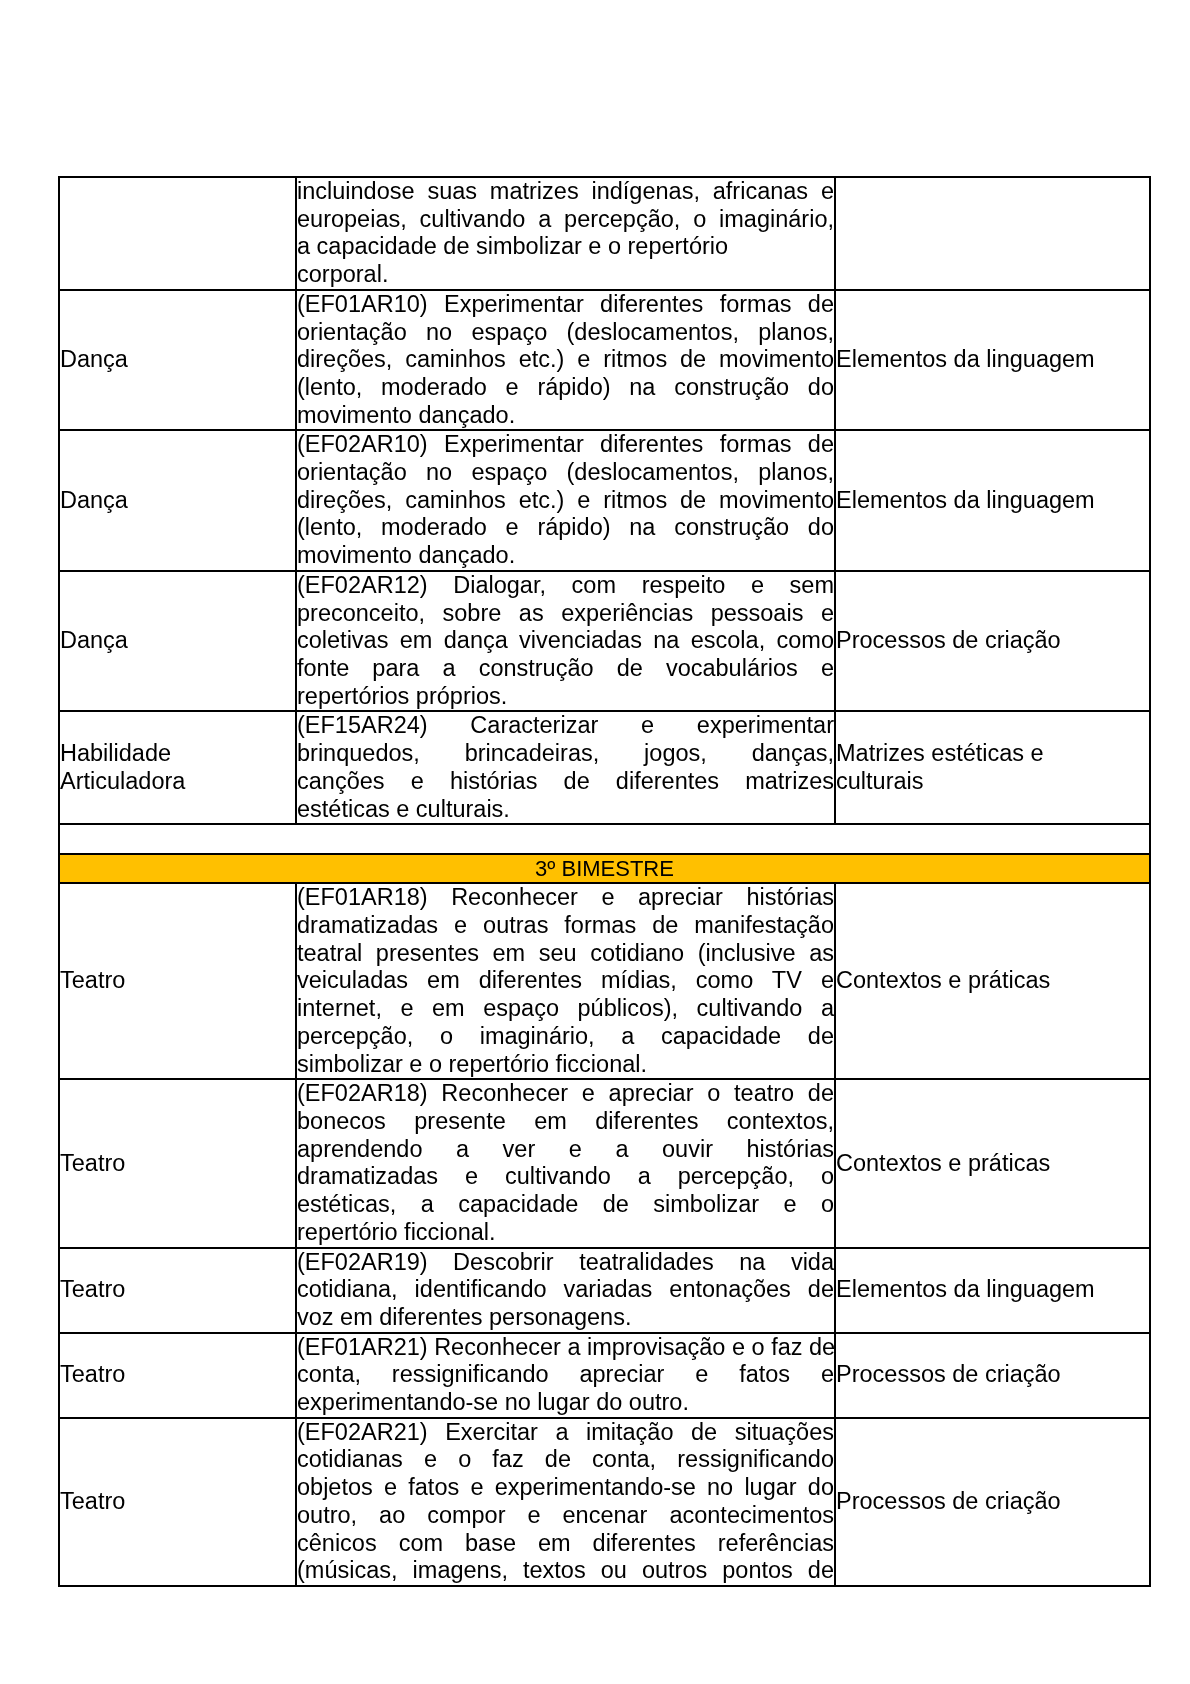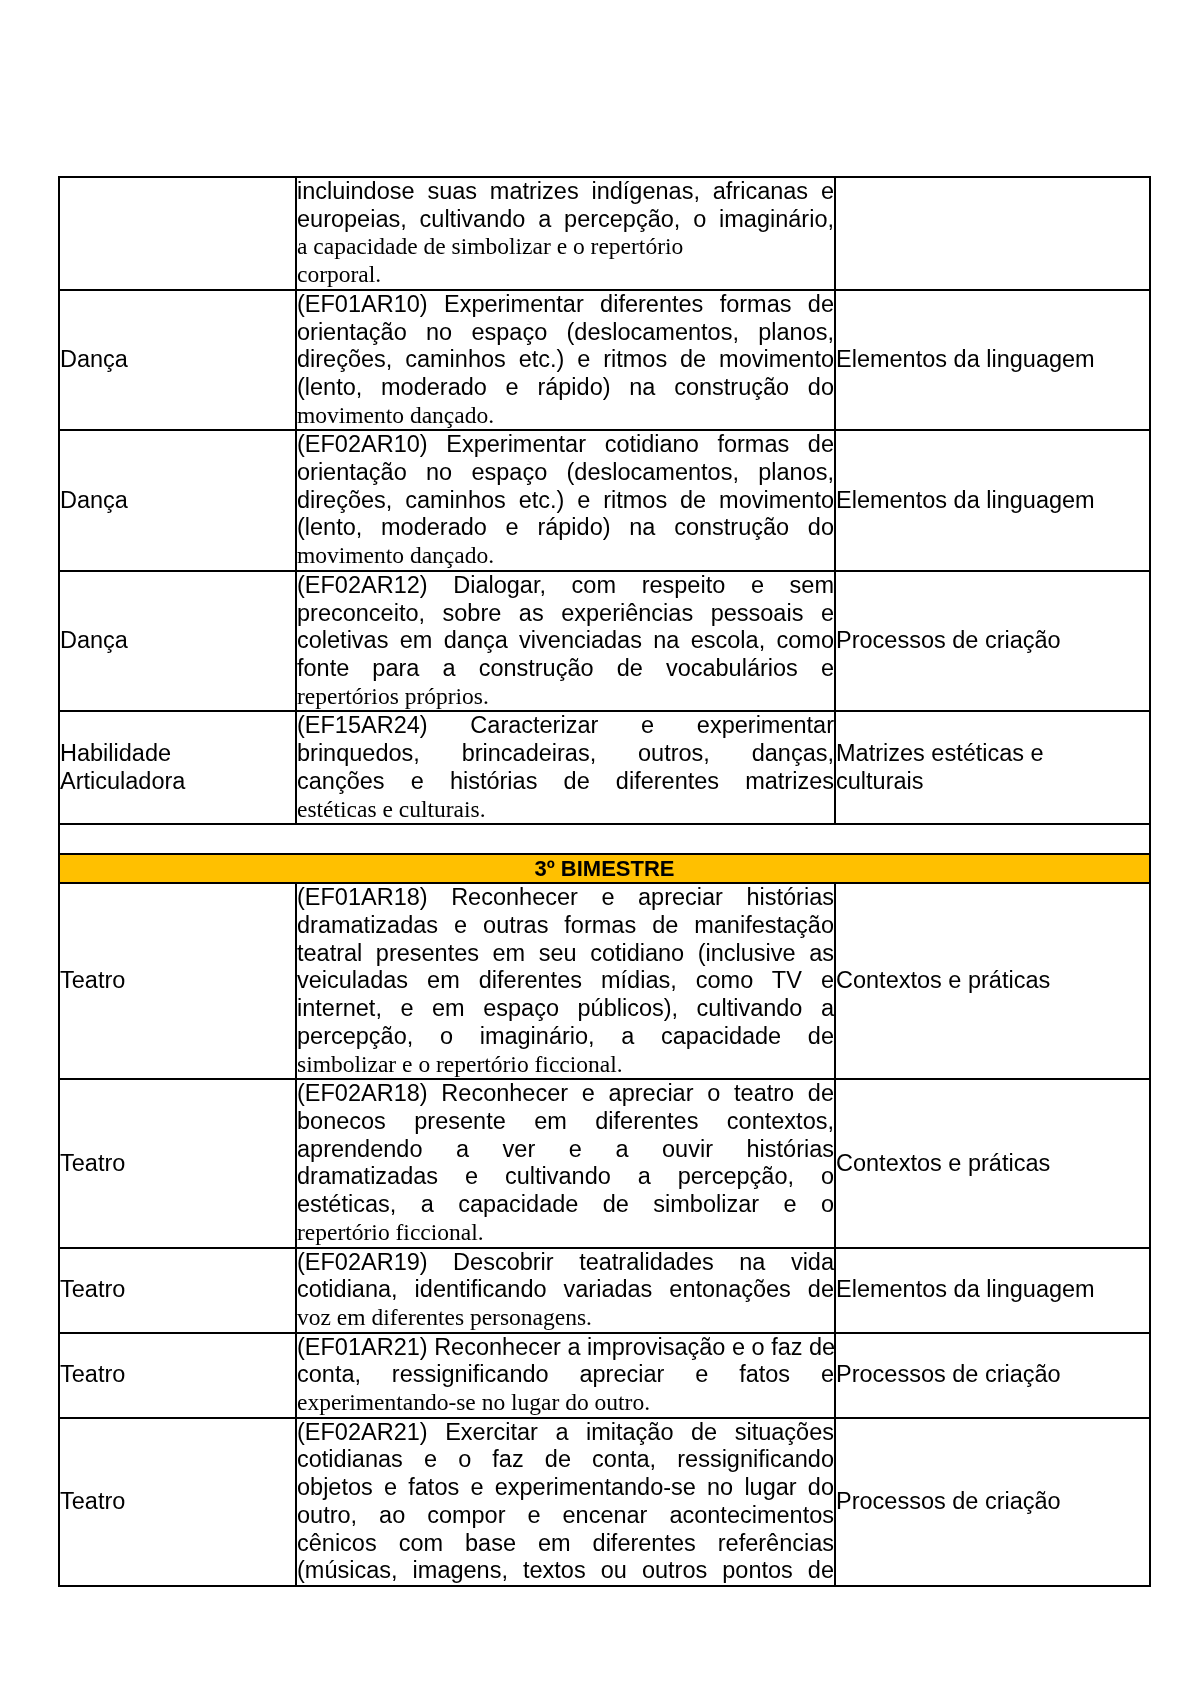--- a/index.html
+++ b/index.html
@@ -9,25 +9,25 @@
     table.grid { position: absolute; left: 58px; top: 176px; width: 1091px;
                  border-collapse: collapse; table-layout: fixed; }
     table.grid td { border: 2px solid #000; padding: 0; vertical-align: middle; }
     col.c1 { width: 237px; }
     col.c2 { width: 539px; }
     col.c3 { width: 315px; }
     .cell-text { font-size: 23.5px; line-height: 27.7px; padding: 0 10px; }
     .lang { padding-left: 11px; }
     .hab { padding: 0 10px 0 10px; margin-left: 11px; }
     .hab .ln { display: block; text-align: justify; text-align-last: justify; white-space: nowrap; }
-    .hab .ln.last { text-align-last: left; font-family: Liberation Serif, serif; }
+    .hab .ln.last { text-align-last: left; }
     .obj { padding-left: 10px; }
     tr.spacer td { height: 28px; }
     tr.bimestre td { background: #FFC000; height: 27px; text-align: center;
-                     font-weight: bold; font-size: 22px; line-height: 27px; }
+                     font-weight: normal; font-size: 22px; line-height: 27px; }
     tr.header td { height: 56px; text-align: center; font-weight: bold;
                    font-size: 22px; line-height: 26px; }
   </style>
 </head>
 <body>
 
 <div class="page">
   <table class="grid">
     <colgroup>
         <col class="c1">
@@ -55,21 +55,21 @@
           <span class="ln">direções, caminhos etc.) e ritmos de movimento</span>
           <span class="ln">(lento, moderado e rápido) na construção do</span>
           <span class="ln last">movimento dançado.</span>
         </td>
         <td class="cell-text obj">Elementos da linguagem</td>
       </tr>
 
       <tr style="height:139px">
         <td class="cell-text lang">Dança</td>
         <td class="cell-text hab">
-          <span class="ln">(EF02AR10) Experimentar cotidiano formas de</span>
+          <span class="ln">(EF02AR10) Experimentar diferentes formas de</span>
           <span class="ln">orientação no espaço (deslocamentos, planos,</span>
           <span class="ln">direções, caminhos etc.) e ritmos de movimento</span>
           <span class="ln">(lento, moderado e rápido) na construção do</span>
           <span class="ln last">movimento dançado.</span>
         </td>
         <td class="cell-text obj">Elementos da linguagem</td>
       </tr>
 
       <tr style="height:139px">
         <td class="cell-text lang">Dança</td>
@@ -83,21 +83,21 @@
         <td class="cell-text obj">Processos de criação</td>
       </tr>
 
       <tr style="height:113px">
         <td class="cell-text lang">
           <div>Habilidade</div>
           <div>Articuladora</div>
         </td>
         <td class="cell-text hab">
           <span class="ln">(EF15AR24) Caracterizar e experimentar</span>
-          <span class="ln">brinquedos, brincadeiras, outros, danças,</span>
+          <span class="ln">brinquedos, brincadeiras, jogos, danças,</span>
           <span class="ln">canções e histórias de diferentes matrizes</span>
           <span class="ln last">estéticas e culturais.</span>
         </td>
         <td class="cell-text obj">
           <div>Matrizes estéticas e</div>
           <div>culturais</div>
         </td>
       </tr>
 
       <tr class="spacer">

